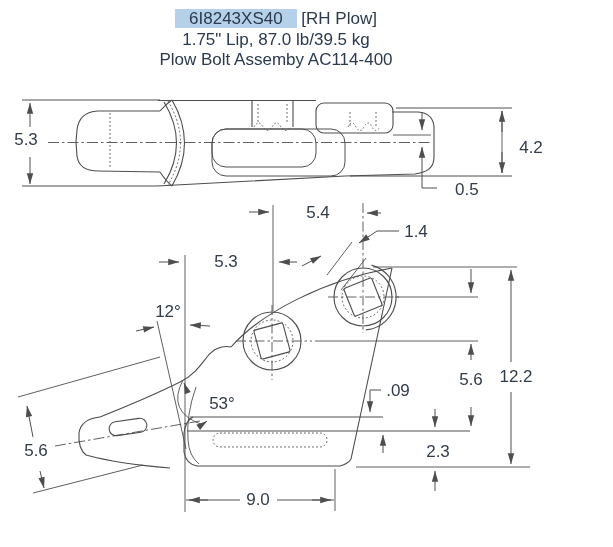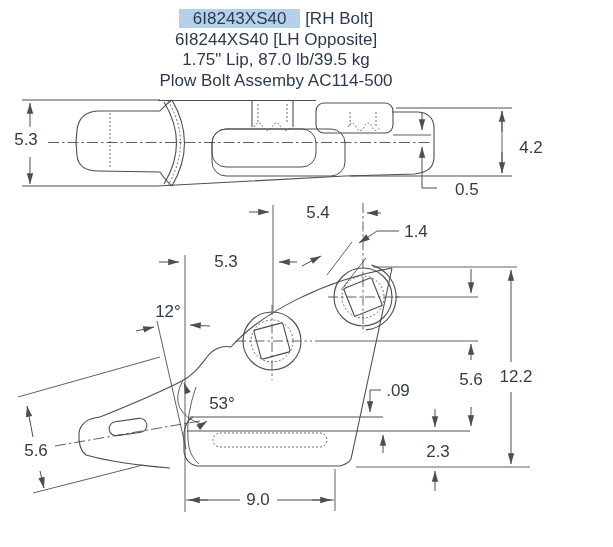--- a/index.html
+++ b/index.html
@@ -11,24 +11,23 @@
   #header p{margin:0;}
   svg{position:absolute;top:0;left:0;}
   text{font-family:"Liberation Sans",sans-serif;font-size:17px;fill:#323c49;}
 </style>
 </head>
 <body>
 
 <div id="stage">
 
   <div id="header">
-    <p><span class="hl">6I8243XS40</span><span> [RH Bolt]</span></p>
-    <p>6I8244XS40 [LH Opposite]</p>
+    <p><span class="hl">6I8243XS40</span><span> [RH Plow]</span></p>
     <p>1.75" Lip, 87.0 lb/39.5 kg</p>
-    <p>Plow Bolt Assemby AC114-500</p>
+    <p>Plow Bolt Assemby AC114-400</p>
   </div>
 
   <svg width="613" height="547" viewBox="0 0 613 547">
     <defs>
       <marker id="ah" markerWidth="12" markerHeight="8" refX="11.3" refY="4" orient="auto" markerUnits="userSpaceOnUse">
         <path d="M0.5,0.8 L11.5,4 L0.5,7.2 Z" fill="#4e4e4e"></path>
       </marker>
     </defs>
 
     <g stroke="#4e4e4e" stroke-width="1.1" fill="none">

